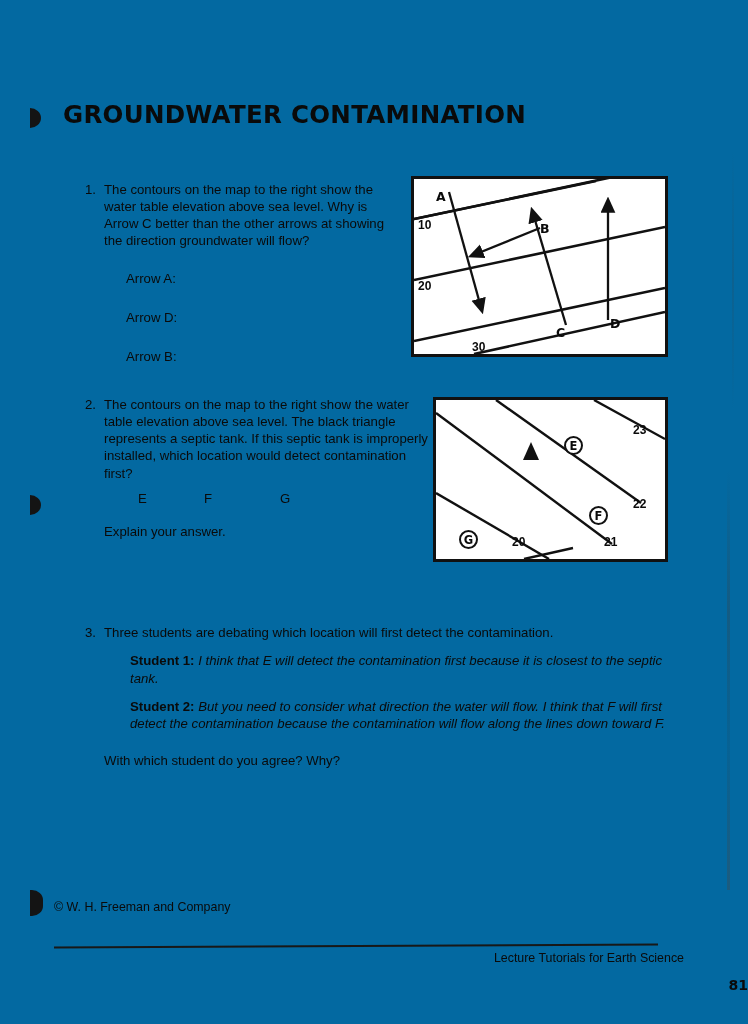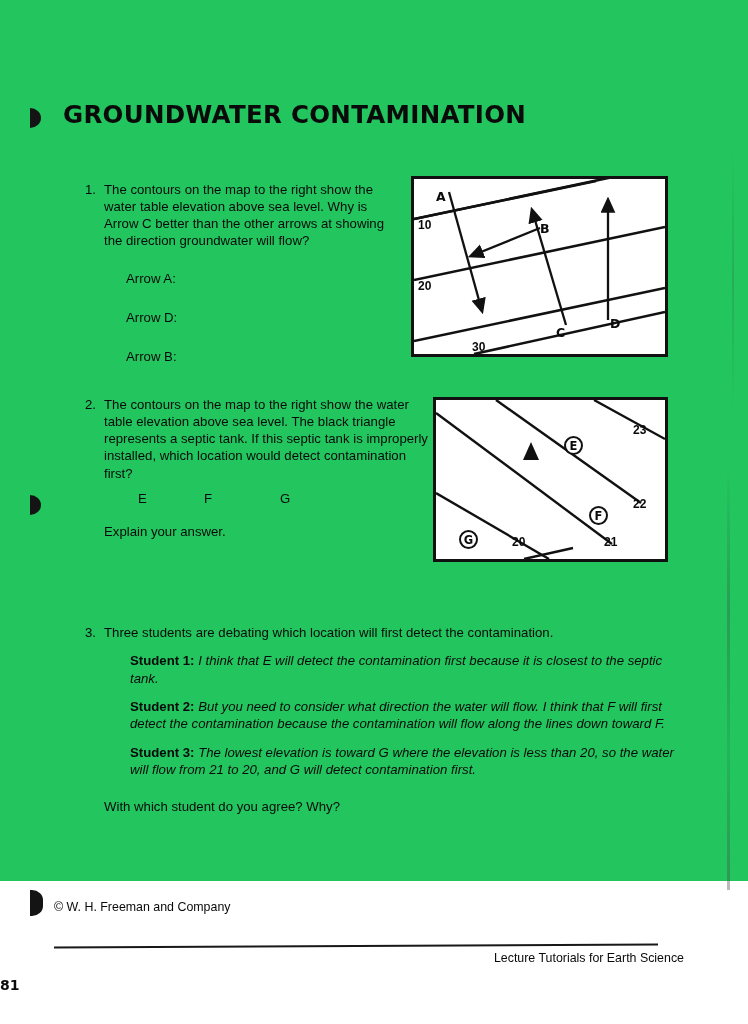--- a/index.html
+++ b/index.html
@@ -14,22 +14,22 @@
     overflow: hidden;
     font-family: "Liberation Sans", sans-serif;
     color: #0a0a0a;
     -webkit-font-smoothing: antialiased;
   }
 
   .page {
     position: absolute;
     left: 0; top: 0;
     width: 748px;
-    height: 881px;
-    background: #22c55e;
+    height: 1024px;
+    background: #0369a1;
   }
 
   
   .hole {
     position: absolute;
     width: 11px;
     height: 20px;
     background: #141414;
     border-radius: 0 11px 11px 0 / 0 10px 10px 0;
     left: 30px;
@@ -193,21 +193,21 @@
   #series {
     position: absolute;
     right: 64px;
     top: 951px;
     font-size: 12.4px;
   }
   #pagenum {
     position: absolute;
     left: 0; right: 0;
     top: 977px;
-    text-align: left;
+    text-align: right;
     font-size: 14px;
     font-weight: 800;
     font-family: "DejaVu Sans", sans-serif;
   }
 </style>
 </head>
 <body>
 
 <div class="page">
 
@@ -313,24 +313,20 @@
       <span>Three students are debating which location will first detect the contamination.</span>
 
       <div class="student">
         <b>Student 1:</b>
         <span>I think that E will detect the contamination first because it is closest to the septic tank.</span>
       </div>
       <div class="student">
         <b>Student 2:</b>
         <span>But you need to consider what direction the water will flow. I think that F will first detect the contamination because the contamination will flow along the lines down toward F.</span>
       </div>
-      <div class="student">
-        <b>Student 3:</b>
-        <span>The lowest elevation is toward G where the elevation is less than 20, so the water will flow from 21 to 20, and G will detect contamination first.</span>
-      </div>
 
       <div class="agree">With which student do you agree? Why?</div>
     </div>
   </div>
 
   <div id="footer-rule"></div>
   <div id="copyright">© W. H. Freeman and Company</div>
   <div id="series">Lecture Tutorials for Earth Science</div>
   <div id="pagenum">81</div>
 

